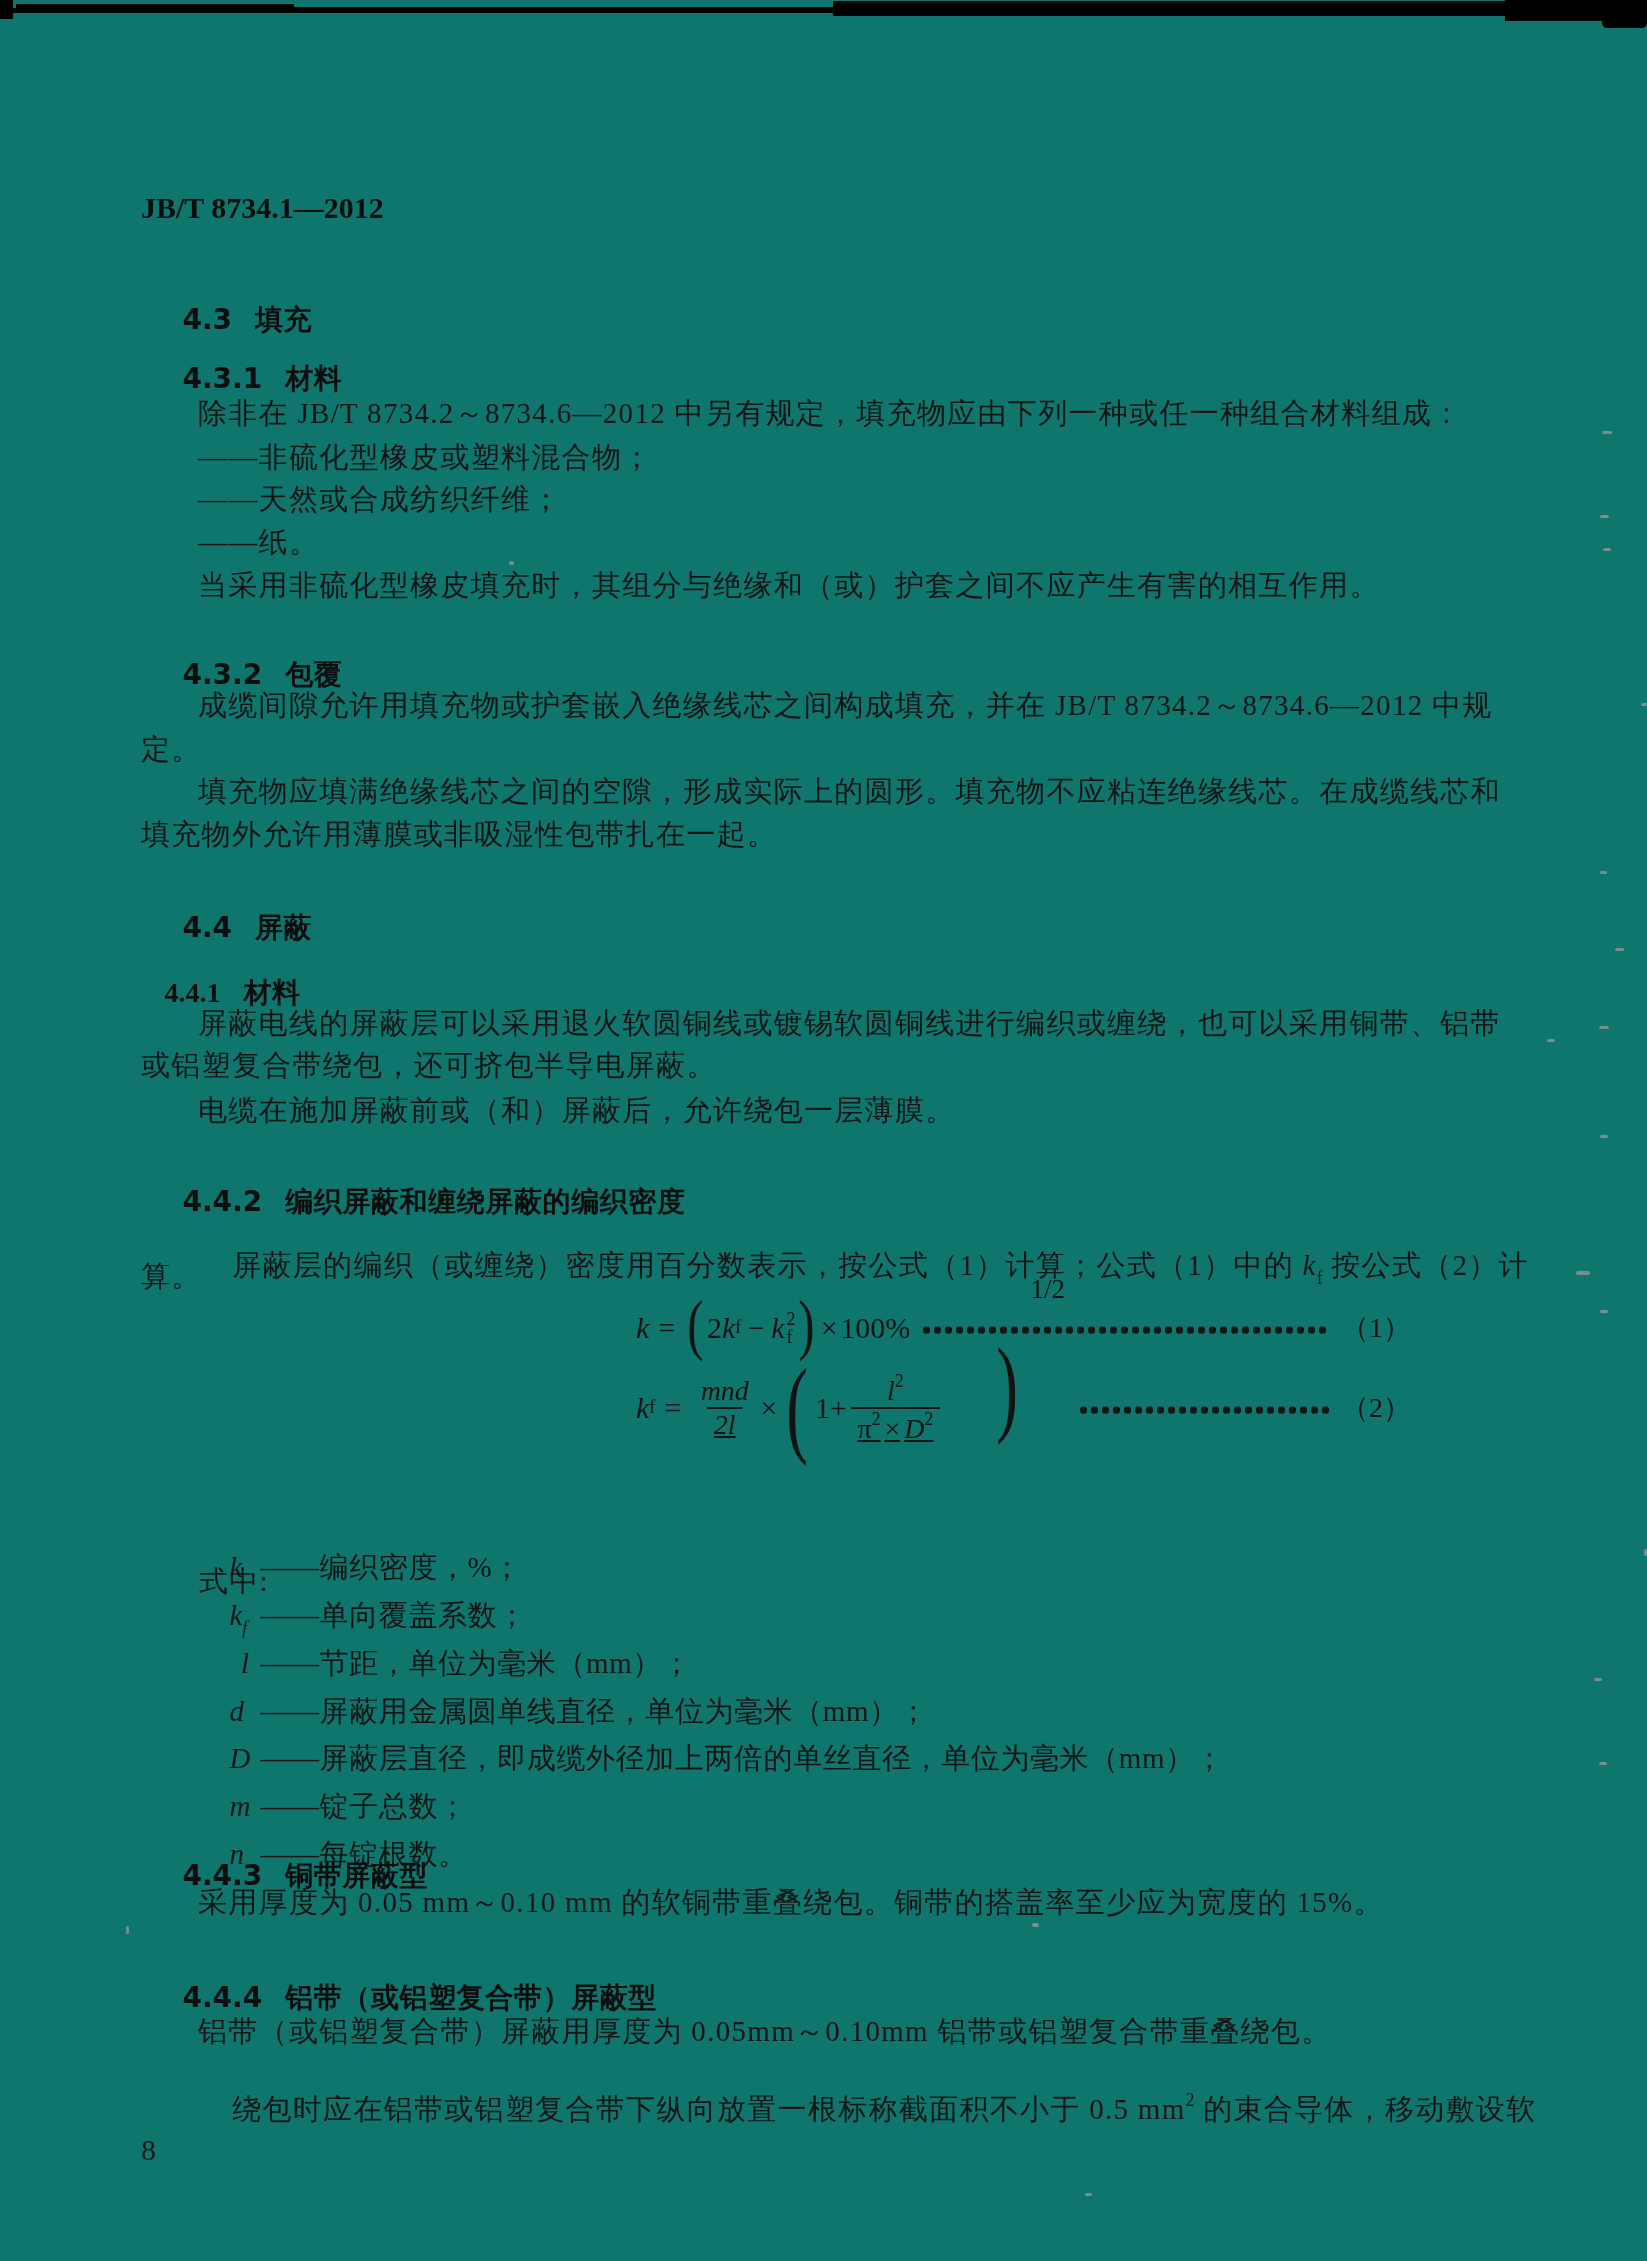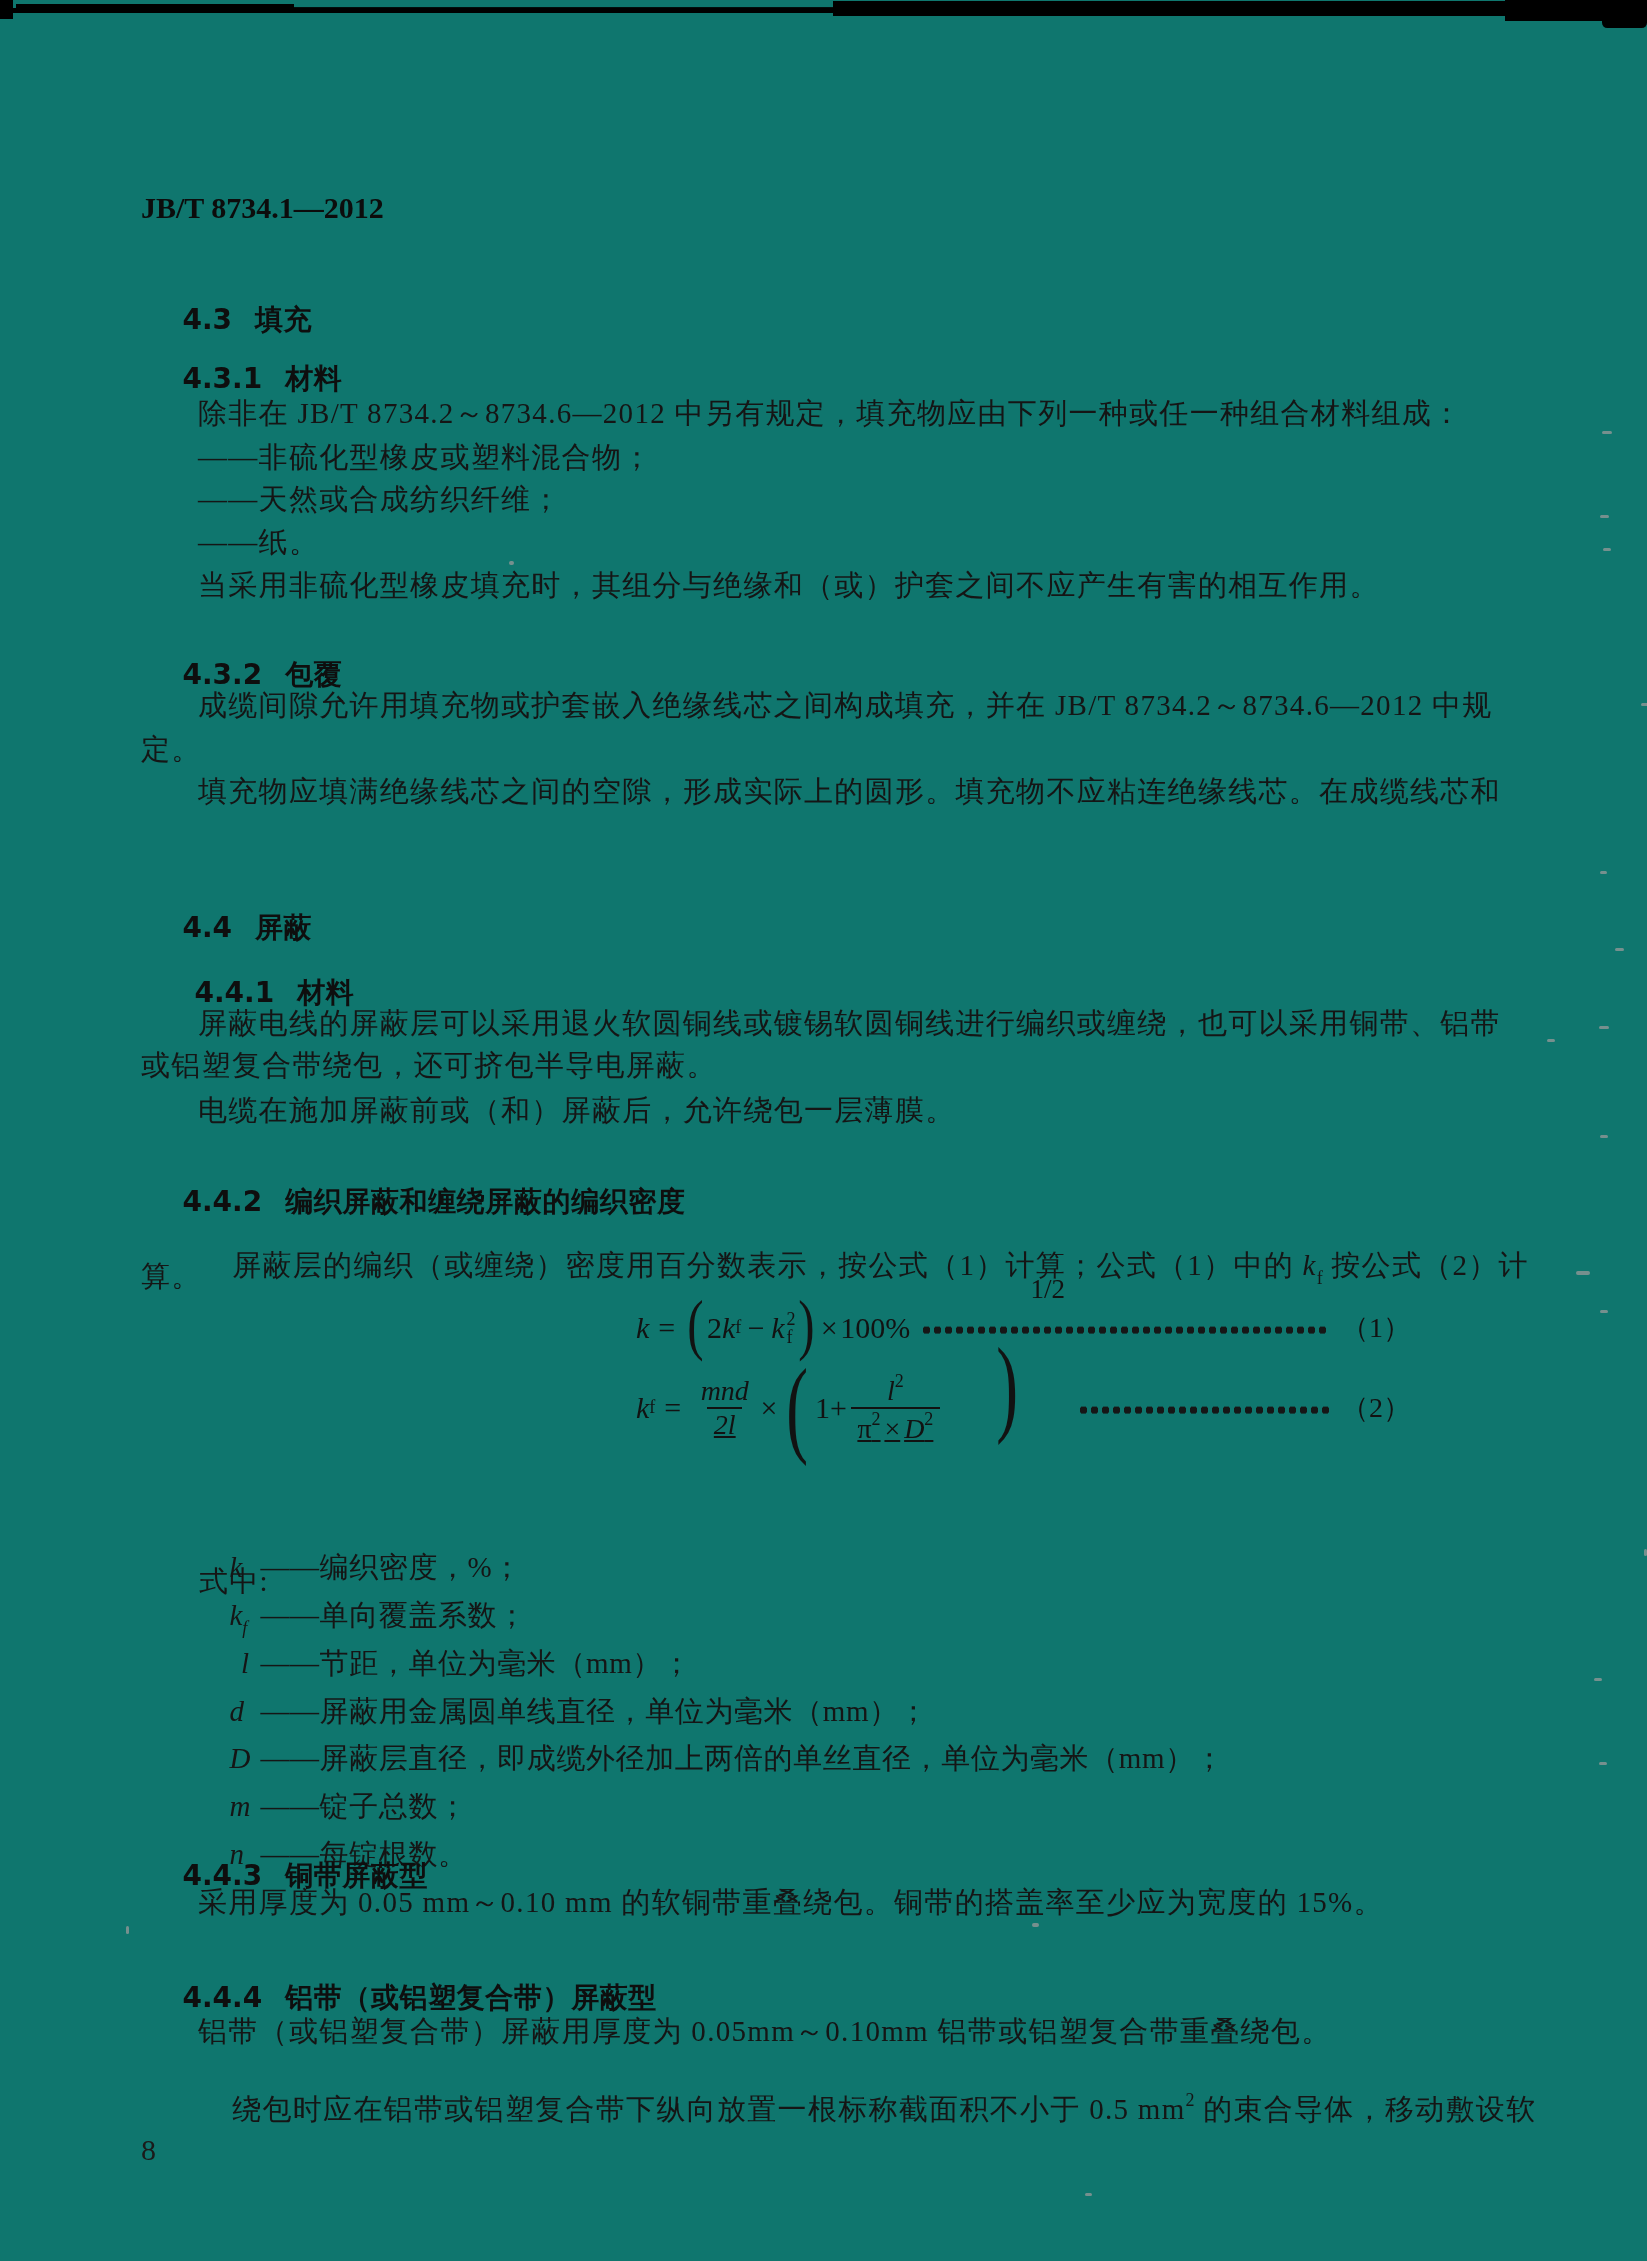--- a/index.html
+++ b/index.html
@@ -136,26 +136,27 @@
   <div class="body-line" style="left:198px;top:527px;">——纸。</div>
   <div class="body-line" style="left:198px;top:570px;">当采用非硫化型橡皮填充时，其组分与绝缘和（或）护套之间不应产生有害的相互作用。</div>
 
   <div class="heading" style="left:141px;top:629px;">
     <span class="num">4.3.2</span><span>包覆</span>
   </div>
 
   <div class="body-line" style="left:198px;top:690px;">成缆间隙允许用填充物或护套嵌入绝缘线芯之间构成填充，并在 JB/T 8734.2～8734.6—2012 中规</div>
   <div class="body-line" style="left:141px;top:734px;">定。</div>
   <div class="body-line" style="left:198px;top:776px;">填充物应填满绝缘线芯之间的空隙，形成实际上的圆形。填充物不应粘连绝缘线芯。在成缆线芯和</div>
+  <div class="body-line" style="left:141px;top:819px;">填充物外允许用薄膜或非吸湿性包带扎在一起。</div>
 
   <div class="heading" style="left:141px;top:882px;">
     <span class="num">4.4</span><span>屏蔽</span>
   </div>
 
-  <div class="heading" style="left:153px;top:947px;">
+  <div class="heading" style="left:134px;top:947px;font-family:Liberation Serif, serif;">
     <span class="num">4.4.1</span><span>材料</span>
   </div>
 
   <div class="body-line" style="left:198px;top:1008px;">屏蔽电线的屏蔽层可以采用退火软圆铜线或镀锡软圆铜线进行编织或缠绕，也可以采用铜带、铝带</div>
   <div class="body-line" style="left:141px;top:1050px;">或铝塑复合带绕包，还可挤包半导电屏蔽。</div>
   <div class="body-line" style="left:198px;top:1095px;">电缆在施加屏蔽前或（和）屏蔽后，允许绕包一层薄膜。</div>
 
   <div class="heading" style="left:141px;top:1156px;">
     <span class="num">4.4.2</span><span>编织屏蔽和缠绕屏蔽的编织密度</span>
   </div>

